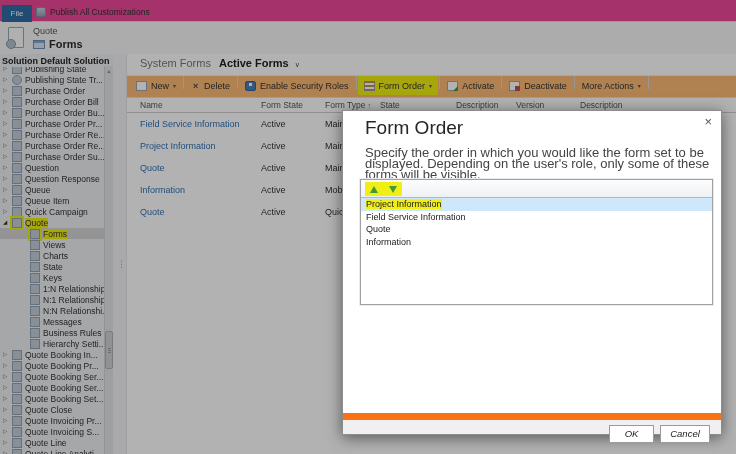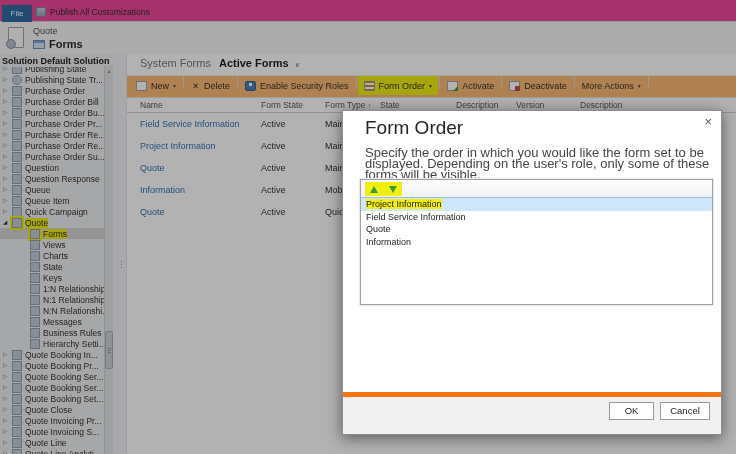--- a/index.html
+++ b/index.html
@@ -112,21 +112,21 @@
   .lb-toolbar{height:18px;background:linear-gradient(#fdfdfd,#eef1f4);border-bottom:1px solid #9ebbd7;position:relative;}
   .order-arrows{position:absolute;left:4px;top:2px;height:14px;display:flex;align-items:center;gap:11px;
                 padding:0 5px;background:var(--highlight_yellow,#f1ee14);}
   .arr-up{width:0;height:0;border-left:4.5px solid transparent;border-right:4.5px solid transparent;
           border-bottom:7px solid var(--arrow_green,#3f9b3a);}
   .arr-down{width:0;height:0;border-left:4.5px solid transparent;border-right:4.5px solid transparent;
             border-top:7px solid var(--arrow_green,#3f9b3a);}
   .lb-item{height:12.5px;line-height:12.5px;font-size:9px;color:#222;padding-left:5px;white-space:nowrap;}
   .lb-item.selected{background:var(--selection_blue,#cfe7fb);}
   .lb-item.highlight .lbl{background:var(--highlight_yellow,#f1ee14);}
-  .dlg-footer{position:absolute;left:0;bottom:0;width:100%;height:42px;background:#f0f0f0;border-top:5px solid #f97316;}
+  .dlg-footer{position:absolute;left:0;bottom:0;width:100%;height:21px;background:#f0f0f0;border-top:7px solid #f97316;font-style:italic;}
   .dlg-btn{position:absolute;top:5px;height:18px;background:#fff;border:1px solid #9a9a9a;font-size:9.5px;
            line-height:16px;text-align:center;color:#222;}
   .ok-btn{right:67px;width:45px;}
   .cancel-btn{right:11px;width:50px;}
 </style>
 </head>
 <body>
 
 <div class="screen">
 

